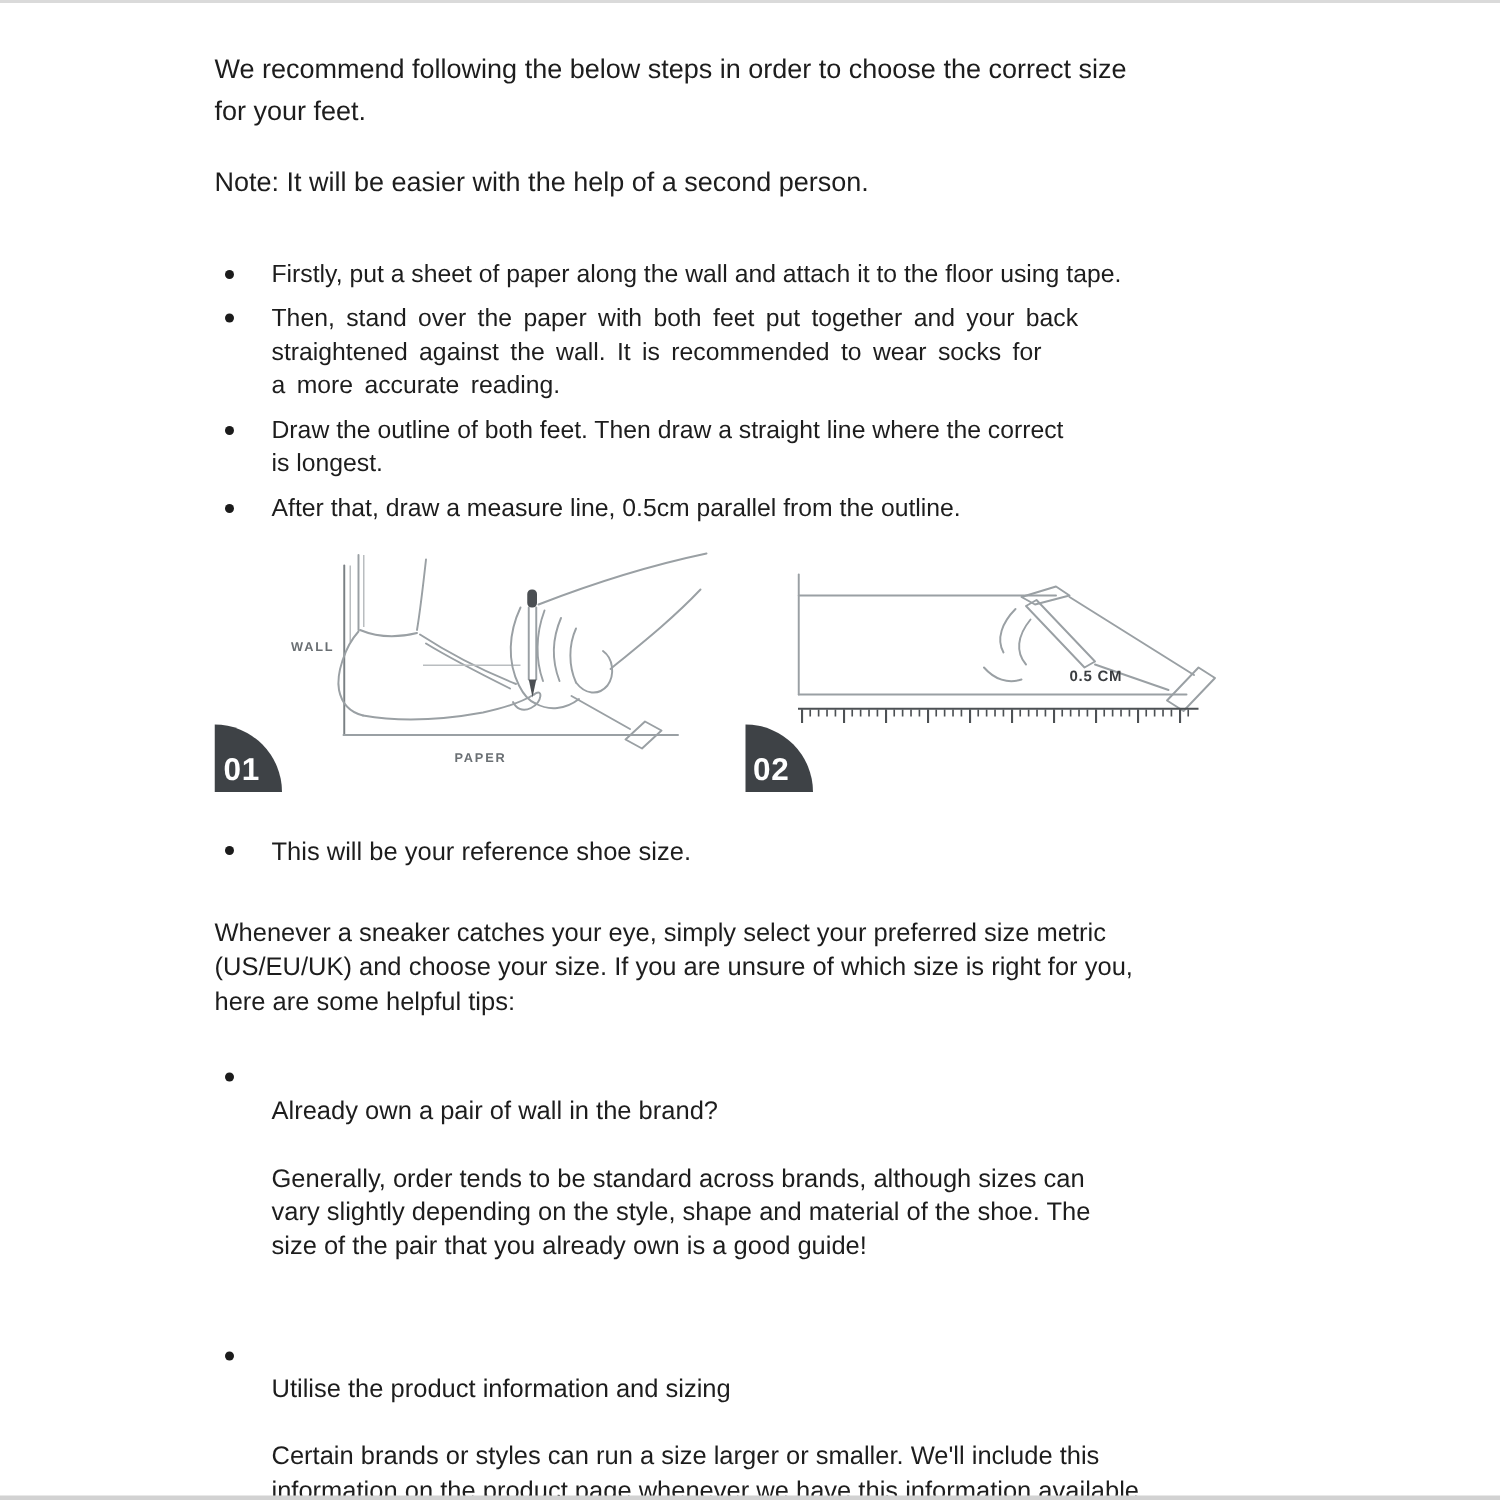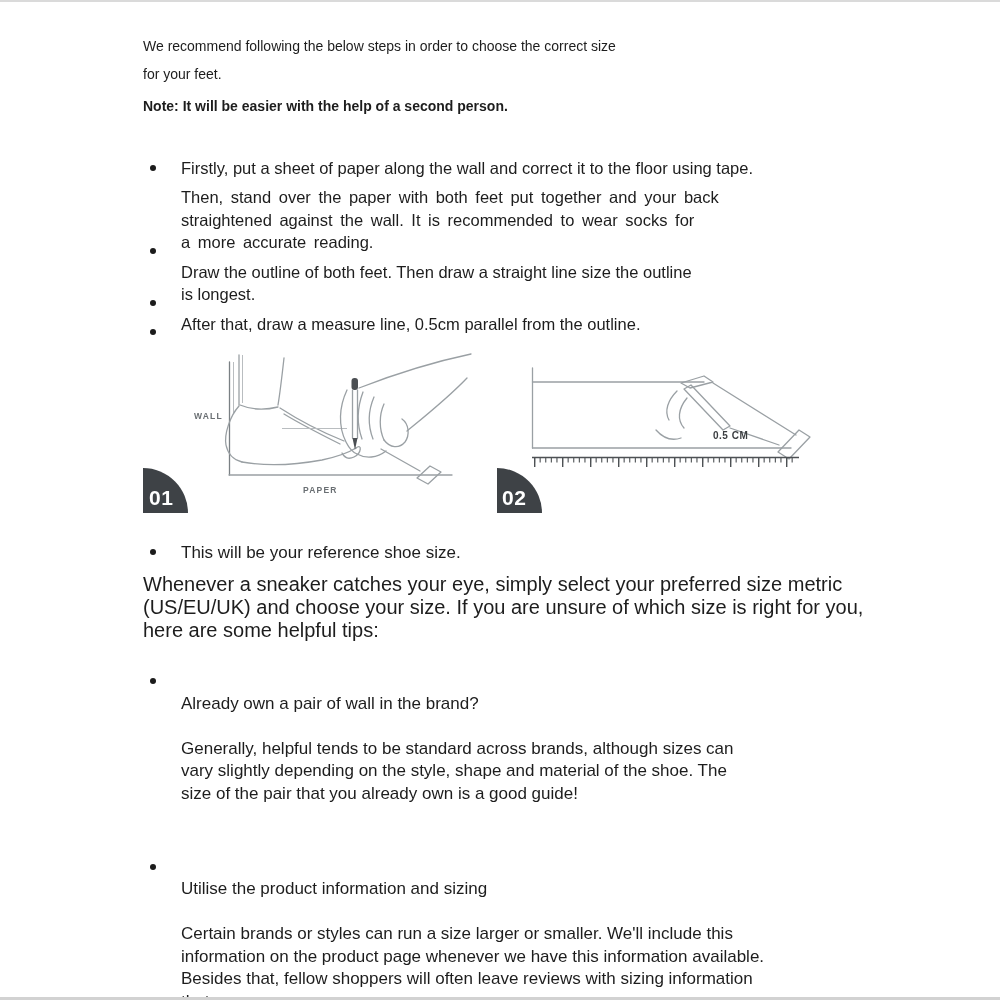--- a/index.html
+++ b/index.html
@@ -4,35 +4,35 @@
 <style>
   html,body { margin:0; padding:0; }
   body {
     width:1000px; height:1000px; background:#ffffff; position:relative; overflow:hidden;
     font-family:"Liberation Sans","DejaVu Sans",sans-serif; color:#1d1d1d;
   }
   .edge { position:absolute; left:0; width:1000px; background:#dadada; }
   .edge-top { top:0; height:2px; }
   .edge-bottom { bottom:0; height:3px; background:#d2d2d2; }
   .content { position:absolute; left:143px; top:0; width:724px; }
-  .para { margin:0; font-size:14px; line-height:27.5px; white-space:pre-line; }
+  .para { margin:0; font-size:18px; line-height:27.5px; white-space:pre-line; }
   #intro { margin-top:33px; }
-  #note  { margin-top:5px;font-weight:bold; }
+  #note  { margin-top:20px; }
   ul { list-style:none; margin:0; padding:0; }
   li { display:flex; align-items:flex-start; }
   .dot { flex:0 0 auto; width:6px; height:6px; border-radius:50%; background:#1b1b1b; margin:8px 25px 0 7px; }
   .li-text { display:block; white-space:pre-line; }
   .steps { margin-top:36px; font-size:16.5px; line-height:22.5px; }
-  .steps li + li { margin-top:7px;align-items:flex-end; }
+  .steps li + li { margin-top:7px; }
   .steps li:nth-child(2) .li-text { word-spacing:3px; }
   .diagrams { position:relative; margin-top:14px; width:720px; height:168px; margin-left:0; }
   .diagrams svg { display:block; width:720px; height:168px; }
   .results { margin-top:24px; font-size:17px; line-height:23px; }
   .results li + li { margin-top:2px; }
-  #tips-intro { margin-top:9px; font-size:20px; line-height:23px; }
+  #tips-intro { margin-top:31px; font-size:17px; line-height:23px; }
   .tips { margin-top:28px; font-size:17px; line-height:22.5px; }
   .tips li + li { margin-top:28px; }
   .diag-label { font-size:8.5px; letter-spacing:1.2px; fill:#6a6f73; font-weight:bold; }
   .gap-label { font-size:10px; font-weight:bold; fill:#3a3d40; letter-spacing:0.5px; }
   .badge-num { font-size:21px; font-weight:bold; fill:#ffffff; letter-spacing:0.5px; }
   .sketch { stroke:#9aa0a4; stroke-width:1.3; fill:none; stroke-linecap:round; stroke-linejoin:round; }
   .sketch-thin { stroke:#b9bdc0; stroke-width:1; fill:none; }
   .darkline { stroke:#7a8084; }
   .ruler { stroke:#4d5154; }
 </style>
@@ -43,31 +43,31 @@
 
 <div class="content">
 
   <p class="para" id="intro">We recommend following the below steps in order to choose the correct size
 for your feet.</p>
   <p class="para" id="note">Note: It will be easier with the help of a second person.</p>
 
   <ul class="steps">
     <li>
       <span class="dot"></span>
-      <span class="li-text">Firstly, put a sheet of paper along the wall and correct it to the floor using tape.</span>
+      <span class="li-text">Firstly, put a sheet of paper along the wall and attach it to the floor using tape.</span>
     </li>
     <li>
       <span class="dot"></span>
       <span class="li-text">Then, stand over the paper with both feet put together and your back
 straightened against the wall. It is recommended to wear socks for
 a more accurate reading.</span>
     </li>
     <li>
       <span class="dot"></span>
-      <span class="li-text">Draw the outline of both feet. Then draw a straight line size the outline
+      <span class="li-text">Draw the outline of both feet. Then draw a straight line where the correct
 is longest.</span>
     </li>
     <li>
       <span class="dot"></span>
       <span class="li-text">After that, draw a measure line, 0.5cm parallel from the outline.</span>
     </li>
   </ul>
 
   <div class="diagrams">
     <svg viewBox="143 348 720 168" xmlns="http://www.w3.org/2000/svg">
@@ -144,21 +144,21 @@
 
   <p class="para" id="tips-intro">Whenever a sneaker catches your eye, simply select your preferred size metric
 (US/EU/UK) and choose your size. If you are unsure of which size is right for you,
 here are some helpful tips:</p>
 
   <ul class="tips">
     <li>
       <span class="dot"></span>
       <span class="li-text">
         <span style="display:block">Already own a pair of wall in the brand?</span>
-        <span style="display:block; white-space:pre-line">Generally, helpful tends to be standard across brands, although sizes can
+        <span style="display:block; white-space:pre-line">Generally, order tends to be standard across brands, although sizes can
 vary slightly depending on the style, shape and material of the shoe. The
 size of the pair that you already own is a good guide!</span>
       </span>
     </li>
     <li>
       <span class="dot"></span>
       <span class="li-text">
         <span style="display:block">Utilise the product information and sizing</span>
         <span style="display:block; white-space:pre-line">Certain brands or styles can run a size larger or smaller. We'll include this
 information on the product page whenever we have this information available.

